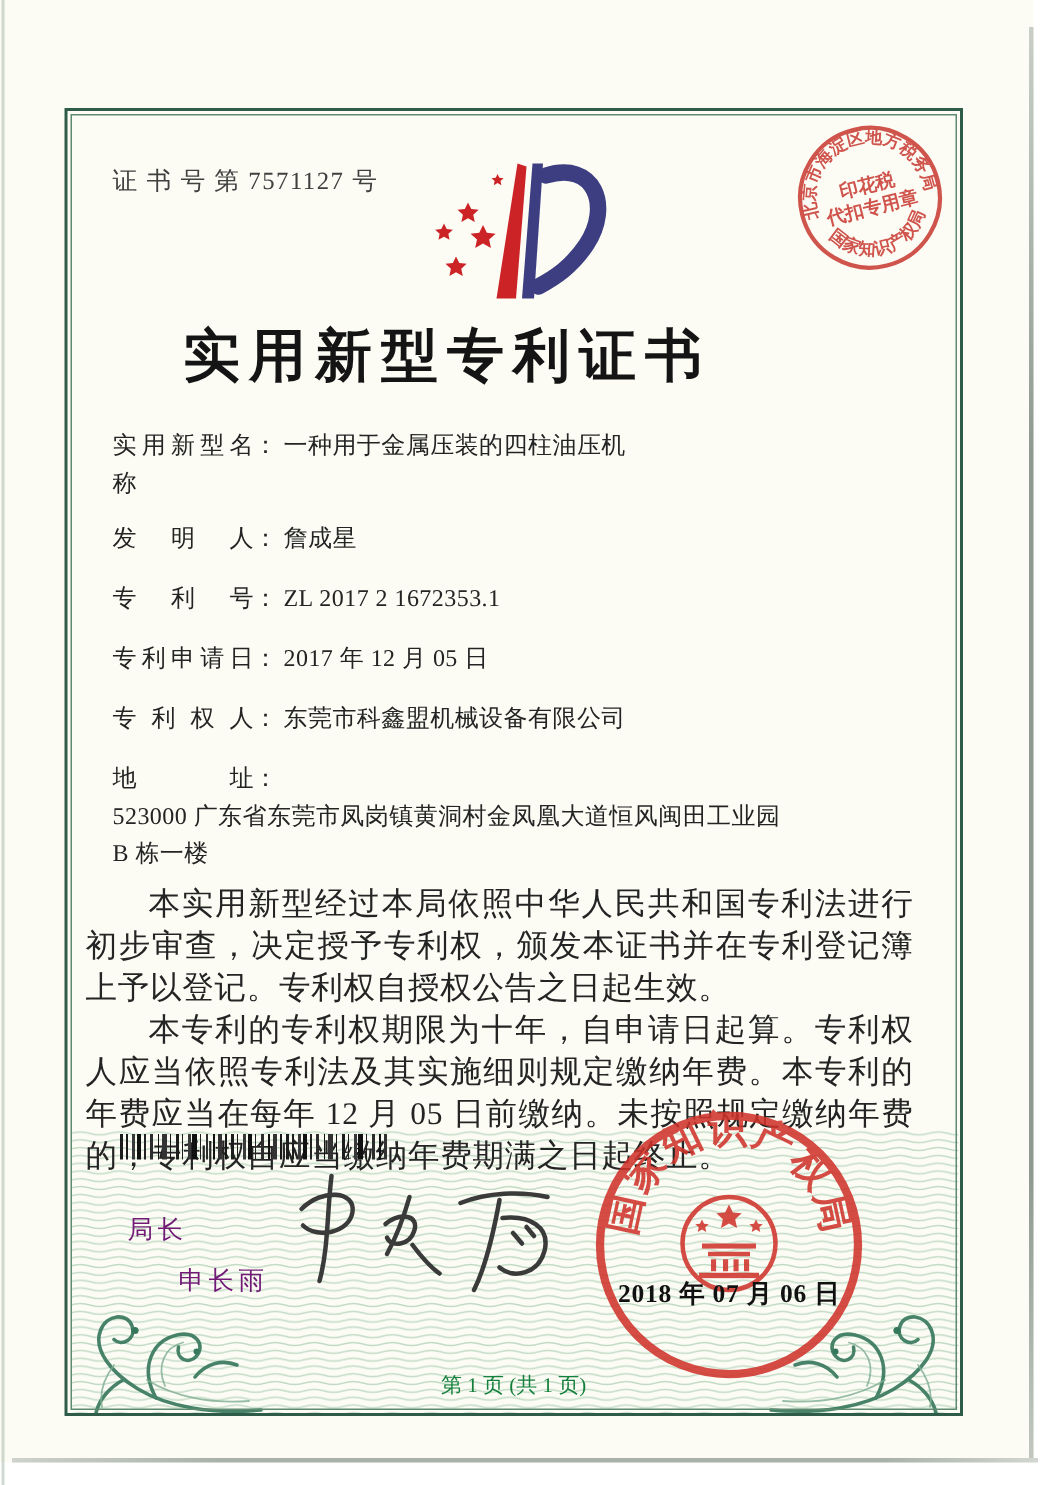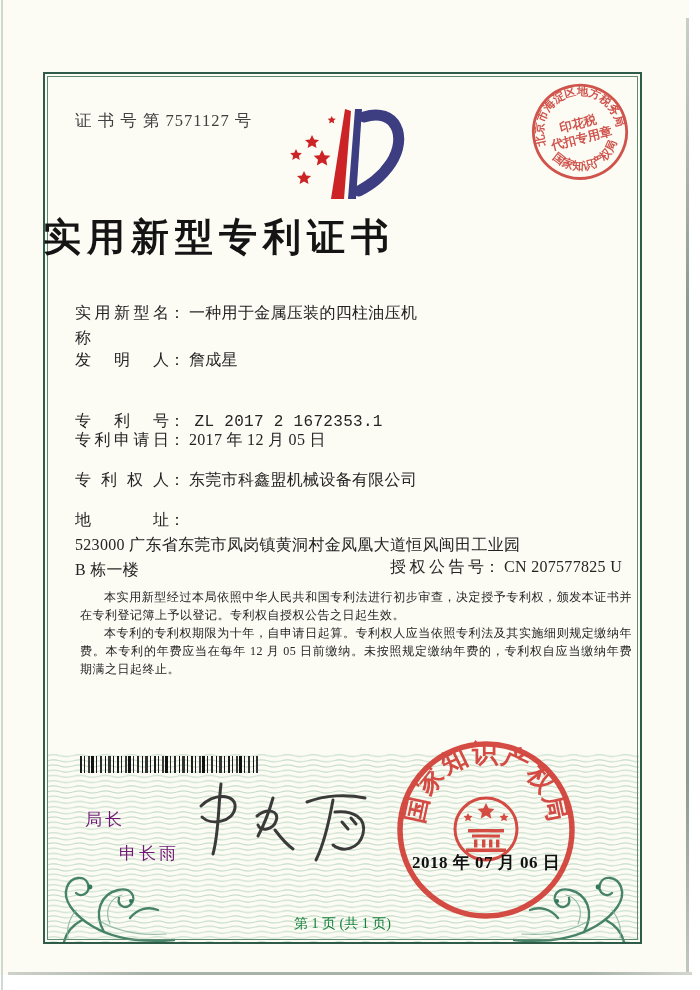--- a/index.html
+++ b/index.html
@@ -12,32 +12,32 @@
   .abs{position:absolute;}
   
   .frame{
     position:absolute;left:43px;top:72px;width:599px;height:872px;
     border:2px solid #2e5c49;box-sizing:border-box;
   }
   .frame-inner{position:absolute;inset:2px;border:1px solid #5d8a71;}
   
   .cert-no{position:absolute;left:75px;top:110px;font-size:16.5px;letter-spacing:1px;color:#404040;}
   .title{
-    position:absolute;left:43px;top:212px;width:510px;
+    position:absolute;left:43px;top:212px;width:510px;text-align:center;
     font-size:38px;font-weight:800;letter-spacing:6px;color:#141414;
   }
   
   .row{position:absolute;left:75px;width:556px;font-size:16px;line-height:25px;}
   .lab{display:inline-block;width:94px;text-align:justify;text-align-last:justify;vertical-align:top;}
   .sep{vertical-align:top;}
   .val{display:inline-block;vertical-align:top;letter-spacing:0.3px;}
   .val-wrap{width:452px;}
   .row2col .col-right{position:absolute;left:315px;top:0;white-space:nowrap;}
   
-  .paras{position:absolute;left:80px;top:588px;width:552px;font-size:12px;line-height:18px;letter-spacing:0.5px;text-align:justify;}
+  .paras{position:absolute;left:57px;top:588px;width:552px;font-size:21px;line-height:28px;letter-spacing:0.5px;text-align:justify;}
   .paras p{margin:0;text-indent:2em;}
   
   .barcode{
     position:absolute;left:80px;top:756px;width:178px;height:17px;
     background:repeating-linear-gradient(90deg,
       #1d1d1d 0 2px,transparent 2px 4px,#1d1d1d 4px 5px,transparent 5px 8px,
       #3a3a3a 8px 10px,transparent 10px 11px,#111 11px 14px,transparent 14px 16px,
       #222 16px 17px,transparent 17px 20px,#2d2d2d 20px 22px,transparent 22px 25px,
       #111 25px 26px,transparent 26px 28px,#333 28px 31px,transparent 31px 33px,
       #161616 33px 34px,transparent 34px 37px);
@@ -135,49 +135,45 @@
 
   <polygon points="63,14 69,16 62,104 49,104" fill="#cc2327"></polygon>
 
   <polygon points="73,14 80,14 74,104 66,104" fill="#3d3d82"></polygon>
 
   <path d="M82,22 C114,12 126,42 109,68 C99,83 88,90 77,96" fill="none" stroke="#3d3d82" stroke-width="11" stroke-linecap="round"></path>
 </svg>
 
 <div class="title">实用新型专利证书</div>
 
-<div class="row" style="top:300px;">
+<div class="row" style="top:285px;">
   <span class="lab">实用新型名称</span><span class="sep">：</span>
   <span class="val">一种用于金属压装的四柱油压机</span>
 </div>
 <div class="row" style="top:347px;">
   <span class="lab">发明人</span><span class="sep">：</span>
   <span class="val">詹成星</span>
 </div>
-<div class="row" style="top:410px;font-family:Liberation Mono, monospace;">
+<div class="row" style="top:387px;">
   <span class="lab">专利号</span><span class="sep">：</span>
   <span class="val">ZL 2017 2 1672353.1</span>
 </div>
 <div class="row" style="top:427px;">
   <span class="lab">专利申请日</span><span class="sep">：</span>
   <span class="val">2017 年 12 月 05 日</span>
 </div>
 <div class="row" style="top:467px;">
   <span class="lab">专利权人</span><span class="sep">：</span>
   <span class="val">东莞市科鑫盟机械设备有限公司</span>
 </div>
 <div class="row" style="top:507px;">
   <span class="lab">地址</span><span class="sep">：</span>
   <span class="val val-wrap">523000 广东省东莞市凤岗镇黄洞村金凤凰大道恒风闽田工业园 B 栋一楼</span>
 </div>
 <div class="row row2col" style="top:554px;">
-  <span class="col-right">
-    <span class="lab">授权公告号</span><span class="sep">：</span>
-    <span class="val">CN 207577825 U</span>
-  </span>
 </div>
 
 <div class="paras">
   <p>本实用新型经过本局依照中华人民共和国专利法进行初步审查，决定授予专利权，颁发本证书并在专利登记簿上予以登记。专利权自授权公告之日起生效。</p>
   <p>本专利的专利权期限为十年，自申请日起算。专利权人应当依照专利法及其实施细则规定缴纳年费。本专利的年费应当在每年 12 月 05 日前缴纳。未按照规定缴纳年费的，专利权自应当缴纳年费期满之日起终止。</p>
 </div>
 
 <div class="barcode"></div>
 
 <div class="signoff" style="top:808px;">局长</div>

